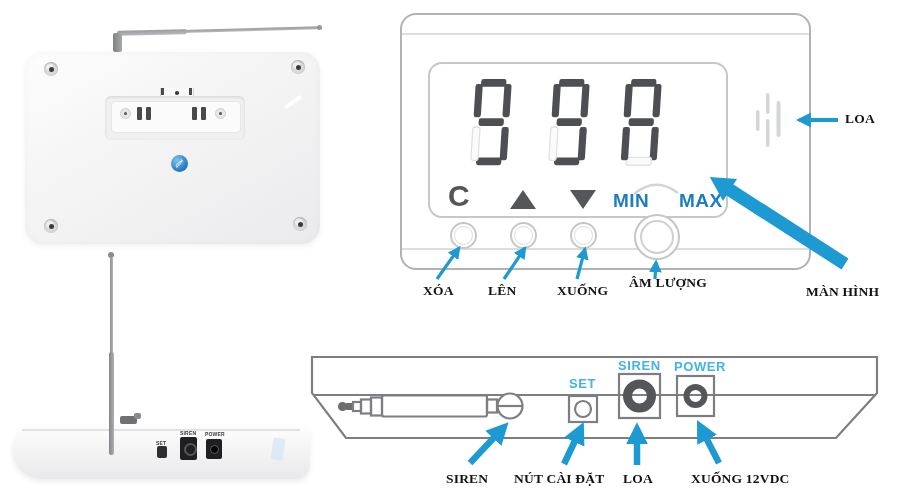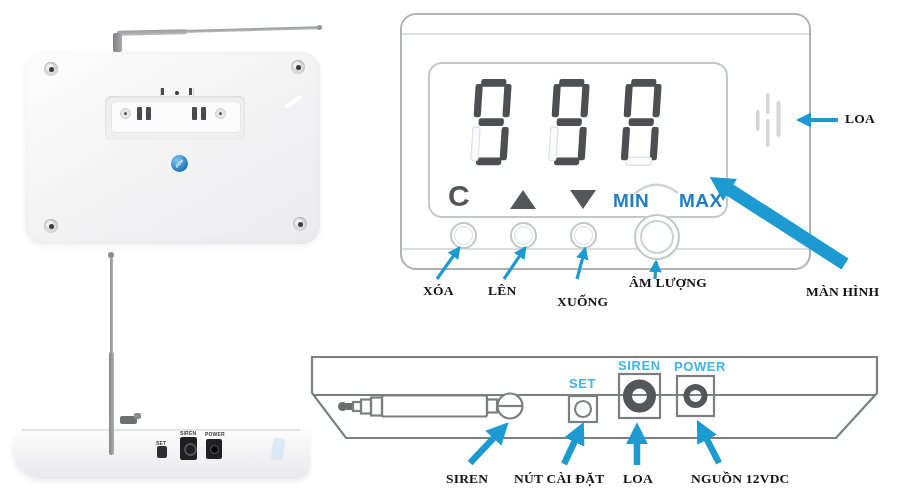--- a/index.html
+++ b/index.html
@@ -220,27 +220,27 @@
     <g stroke="#1e9ad2" stroke-width="6.5">
       <line x1="470" y1="463" x2="504" y2="427" marker-end="url(#ahm)"></line>
       <line x1="564" y1="464" x2="581" y2="428" marker-end="url(#ahm)"></line>
       <line x1="637" y1="465" x2="637" y2="429" marker-end="url(#ahm)"></line>
       <line x1="719" y1="463" x2="700" y2="426" marker-end="url(#ahm)"></line>
     </g>
   </svg>
 
   <div class="lbl" style="left:423px;top:283px;">XÓA</div>
   <div class="lbl" style="left:488px;top:283px;">LÊN</div>
-  <div class="lbl" style="left:557px;top:294px;">XUỐNG</div>
+  <div class="lbl" style="left:557px;top:283px;">XUỐNG</div>
   <div class="lbl" style="left:629px;top:275px;">ÂM LƯỢNG</div>
   <div class="lbl" style="left:845px;top:111px;">LOA</div>
   <div class="lbl" style="left:806px;top:284px;">MÀN HÌNH</div>
 
   <div class="slbl cyan" style="left:569px;top:376px;">SET</div>
   <div class="slbl cyan" style="left:618px;top:358px;">SIREN</div>
   <div class="slbl cyan" style="left:674px;top:359px;">POWER</div>
 
   <div class="lbl" style="left:446px;top:471px;">SIREN</div>
   <div class="lbl" style="left:514px;top:471px;">NÚT CÀI ĐẶT</div>
   <div class="lbl" style="left:623px;top:471px;">LOA</div>
-  <div class="lbl" style="left:691px;top:471px;">NGUỒN 12VDC</div>
+  <div class="lbl" style="left:691px;top:471px;">XUỐNG 12VDC</div>
 
 </div>
 
 </body></html>

